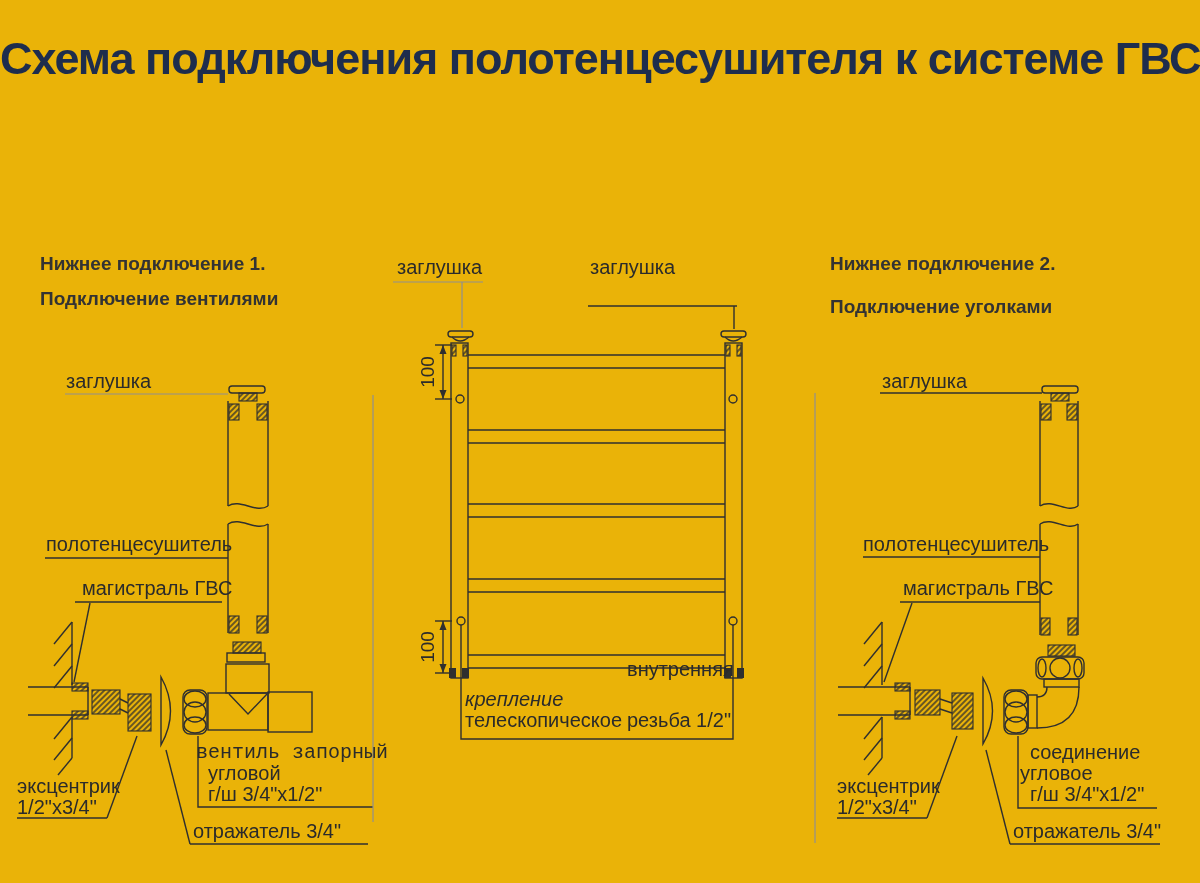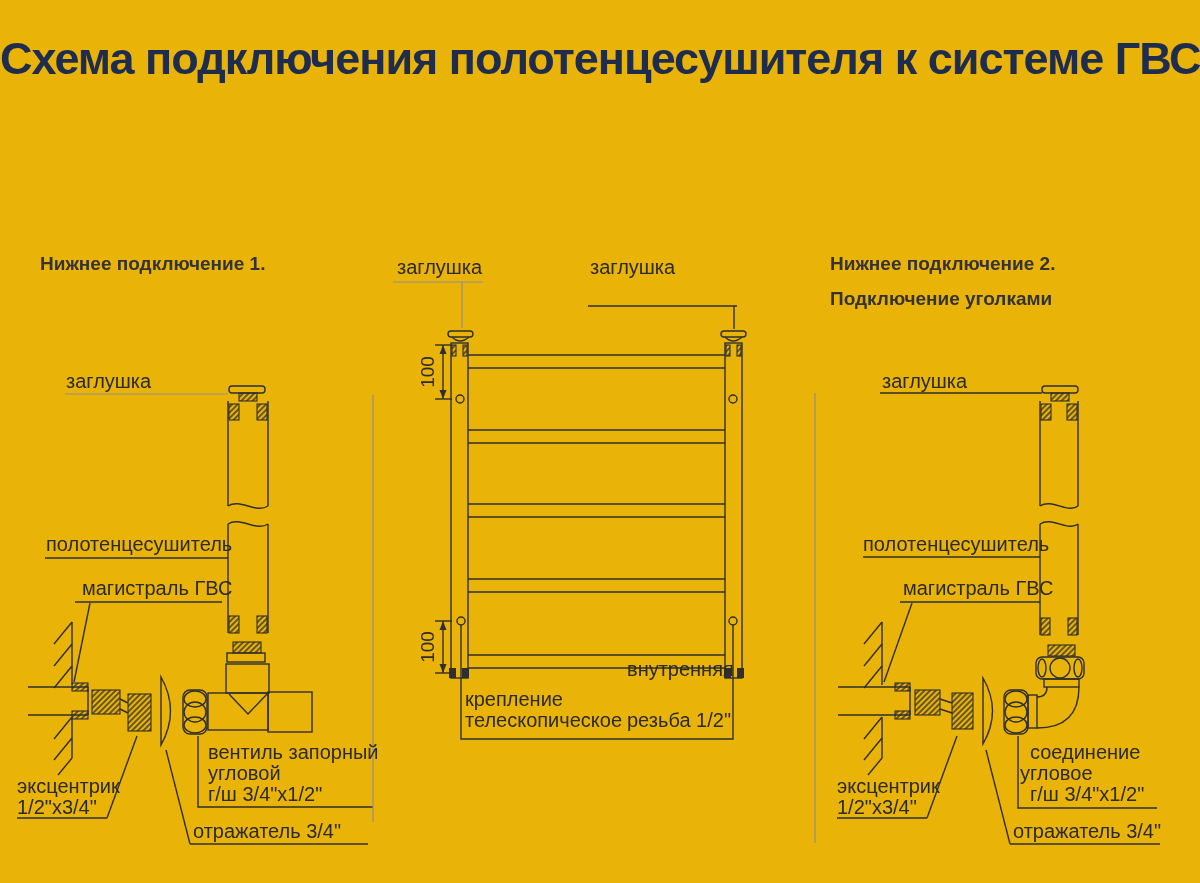--- a/index.html
+++ b/index.html
@@ -4,38 +4,39 @@
 <style>
   html,body{margin:0;padding:0;background:#ffffff;}
   .canvas{position:relative;width:1192px;height:883px;background:#eab308;overflow:hidden;
           font-family:"Liberation Sans",sans-serif;color:#2b2b2b;padding-left:20px;}
   .title{position:absolute;left:0;top:33px;width:1200px;text-align:center;
          font-size:45px;font-weight:bold;letter-spacing:-1px;color:#1e2d4d;white-space:nowrap;}
   .heading{position:absolute;font-size:19px;font-weight:bold;color:#333;text-align:left;white-space:nowrap;}
   .h-l1{left:40px;top:253px;width:340px;}
   .h-l2{left:40px;top:288px;width:340px;}
   .h-r1{left:830px;top:253px;width:340px;}
-  .h-r2{left:830px;top:288px;width:340px;}
+  .h-r2{left:830px;top:296px;width:340px;}
   .lbl{position:absolute;font-size:20px;color:#2b2b2b;white-space:nowrap;line-height:21px;}
   .dim{position:absolute;font-size:19px;color:#2b2b2b;transform:translate(-50%,-50%) rotate(-90deg);white-space:nowrap;}
   svg.linework{position:absolute;left:0;top:0;}
   svg.linework line,svg.linework path,svg.linework rect,svg.linework circle,svg.linework ellipse{
       stroke:#2f2f2f;stroke-width:1.4;fill:none;}
   svg.linework .hatch{fill:url(#hatchp);stroke:#2f2f2f;stroke-width:1.1;}
   svg.linework .solid{fill:#2f2f2f;stroke:none;}
   svg.linework .muted{stroke:#8f8f8f;stroke-width:1.2;}
 </style>
 </head>
 <body>
 
 <div class="canvas">
 
   <div class="title">Схема подключения полотенцесушителя к системе ГВС</div>
 
   <div class="heading h-l1">Нижнее подключение 1.</div>
+  <div class="heading h-l2">Подключение вентилями</div>
   <div class="heading h-r1">Нижнее подключение 2.</div>
   <div class="heading h-r2">Подключение уголками</div>
 
   <svg class="linework" width="1200" height="883" viewBox="0 0 1200 883">
     <defs>
       <pattern id="hatchp" width="4" height="4" patternUnits="userSpaceOnUse" patternTransform="rotate(45)">
         <line x1="2" y1="0" x2="2" y2="4" stroke="#2f2f2f" stroke-width="1.1"></line>
       </pattern>
     </defs>
 
@@ -242,30 +243,30 @@
       <line x1="837" y1="818" x2="927" y2="818"></line>
       <line x1="927" y1="818" x2="957" y2="736"></line>
       <line x1="1010" y1="844" x2="1160" y2="844"></line>
       <line x1="1010" y1="844" x2="986" y2="750"></line>
     </g>
   </svg>
 
   <div class="lbl" style="left:66px;top:371px;">заглушка</div>
   <div class="lbl" style="left:46px;top:534px;">полотенцесушитель</div>
   <div class="lbl" style="left:82px;top:578px;">магистраль ГВС</div>
-  <div class="lbl" style="left:208px;top:742px;">вентиль запорный</div>
+  <div class="lbl" style="left:196px;top:742px;font-family:Liberation Mono, monospace;">вентиль запорный</div>
   <div class="lbl" style="left:208px;top:763px;">угловой</div>
   <div class="lbl" style="left:208px;top:784px;">г/ш 3/4"x1/2"</div>
   <div class="lbl" style="left:17px;top:776px;">эксцентрик</div>
   <div class="lbl" style="left:17px;top:797px;">1/2"x3/4"</div>
   <div class="lbl" style="left:193px;top:821px;">отражатель 3/4"</div>
 
   <div class="lbl" style="left:397px;top:257px;">заглушка</div>
   <div class="lbl" style="left:590px;top:257px;">заглушка</div>
-  <div class="lbl" style="left:465px;top:689px;">крепление</div>
+  <div class="lbl" style="left:465px;top:689px;font-style:italic;">крепление</div>
   <div class="lbl" style="left:465px;top:710px;">телескопическое</div>
   <div class="lbl" style="left:627px;top:659px;">внутренняя</div>
   <div class="lbl" style="left:627px;top:710px;">резьба 1/2"</div>
   <div class="dim" style="left:428px;top:372px;">100</div>
   <div class="dim" style="left:428px;top:647px;">100</div>
 
   <div class="lbl" style="left:882px;top:371px;">заглушка</div>
   <div class="lbl" style="left:863px;top:534px;">полотенцесушитель</div>
   <div class="lbl" style="left:903px;top:578px;">магистраль ГВС</div>
   <div class="lbl" style="left:1030px;top:742px;">соединение</div>

